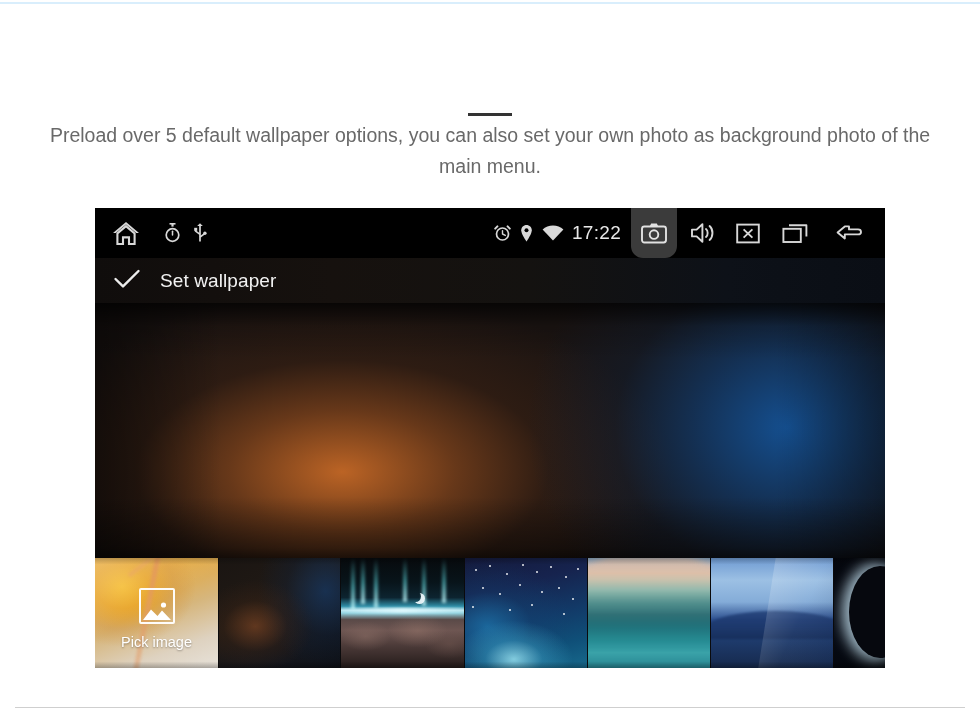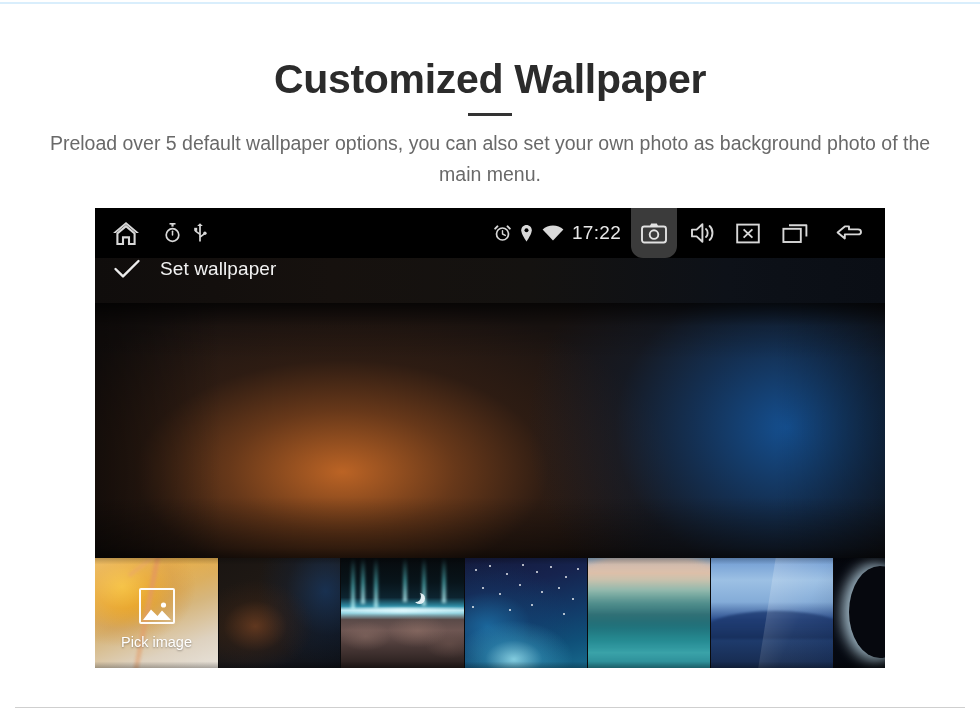--- a/index.html
+++ b/index.html
@@ -23,21 +23,21 @@
     text-align:center;
     font-size:41px; line-height:49px;
     font-weight:bold; letter-spacing:-0.3px;
     color:#2b2b2b;
   }
   .headline-rule{
     position:absolute; left:468px; top:113px;
     width:44px; height:3px; background:#333;
   }
   .subhead{
-    position:absolute; left:28px; top:128px; width:924px;
+    position:absolute; left:28px; top:120px; width:924px;
     text-align:center;
     font-size:19.5px; line-height:31px;
     color:#696969;
   }
 
   
   .device{
     position:absolute; left:95px; top:208px;
     width:790px; height:460px;
     background:#000;
@@ -75,21 +75,21 @@
     content:""; position:absolute; left:0; top:-6px;
     width:46px; height:56px;
     background:#3b3b3b;
     border-radius:0 0 12px 12px;
   }
   .cam-wrap svg{ position:relative; z-index:2; }
 
   
   .actionbar{
     position:absolute; left:0; top:50px; width:790px; height:45px;
-    display:flex; align-items:flex-start;
+    display:flex; align-items:center;
     background:linear-gradient(to right,#100d0c 0%,#16110e 30%,#141210 55%,#0d1118 80%,#0a0e15 100%);
   }
   .actionbar .check{ margin-left:18px; color:#ededed; display:block; }
   .actionbar .label{
     margin-left:19px; font-size:19px; color:#f2f2f2; letter-spacing:0.1px;
   }
 
   
   .preview{
     position:absolute; left:0; top:95px; width:790px; height:255px;
@@ -287,21 +287,20 @@
     background:#cfcfcf;
   }
 </style>
 </head>
 <body>
 
 <div id="page">
 
   <div class="top-rule"></div>
 
-  <div class="headline">Customized Wallpaper</div>
   <div class="headline-rule"></div>
   <div class="subhead">Preload over 5 default wallpaper options, you can also set your own photo as background photo of the main menu.</div>
 
   <div class="device">
 
     <div class="statusbar">
 
       <div class="sb-left">
         <div class="sb-ico" style="width:62px;">
           <svg width="30" height="28" viewBox="0 0 30 28">

